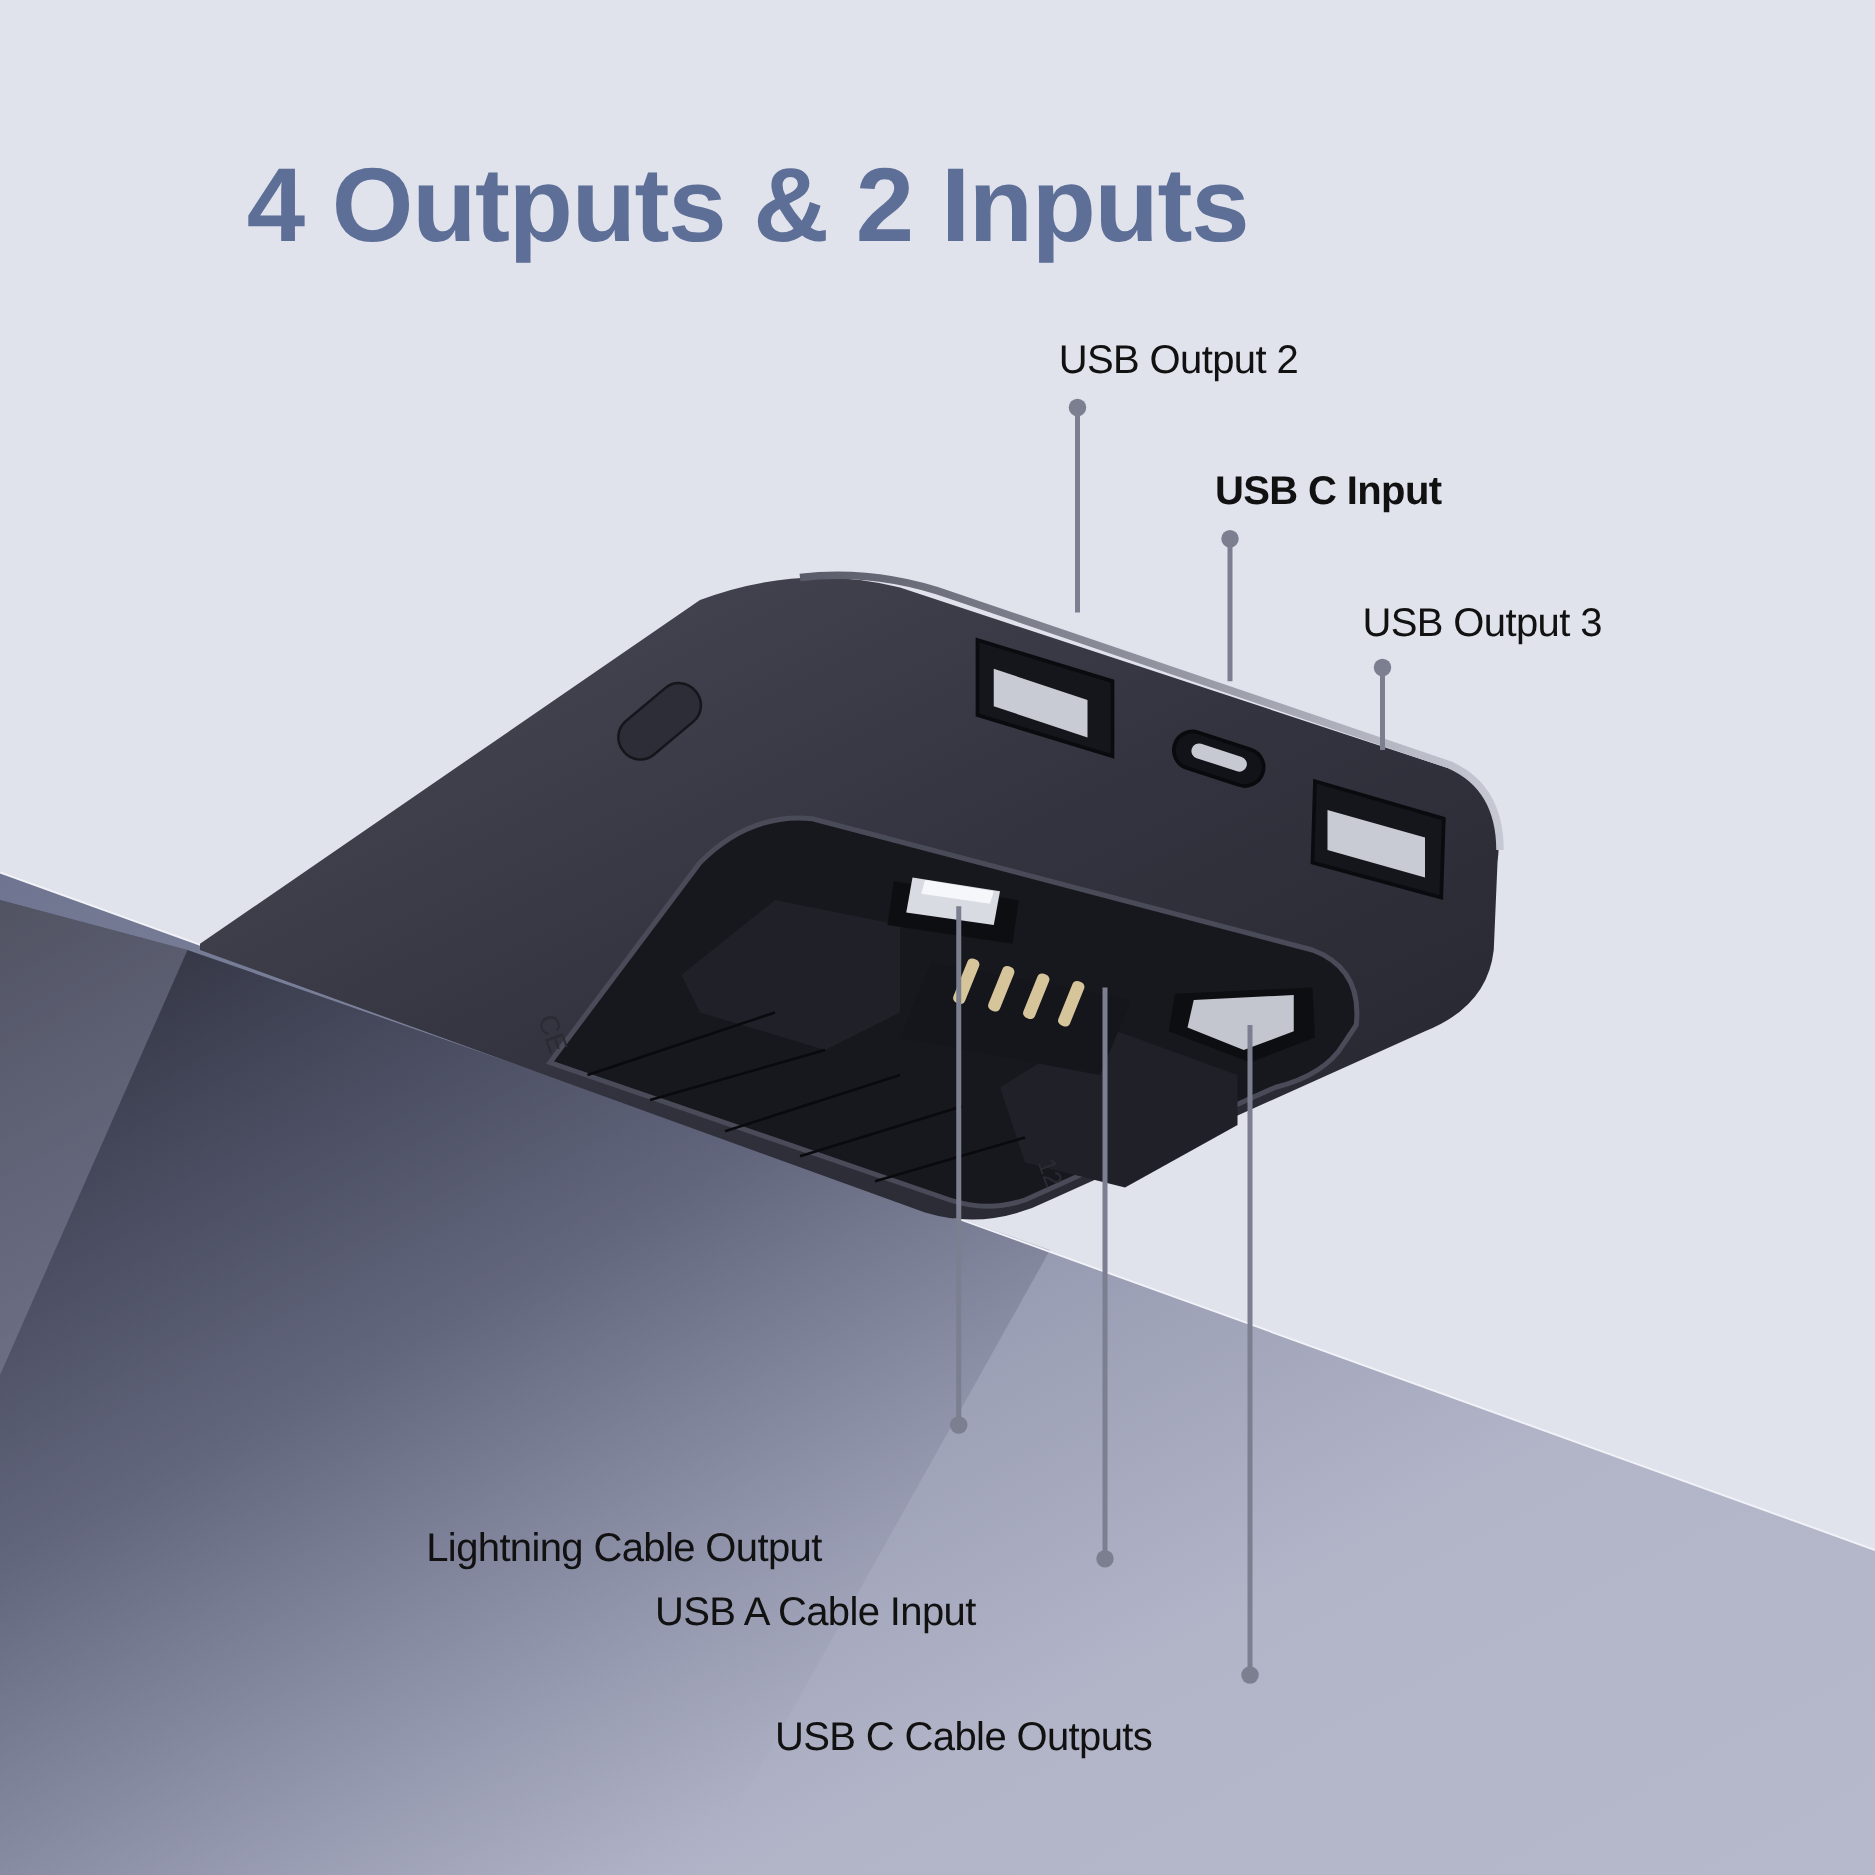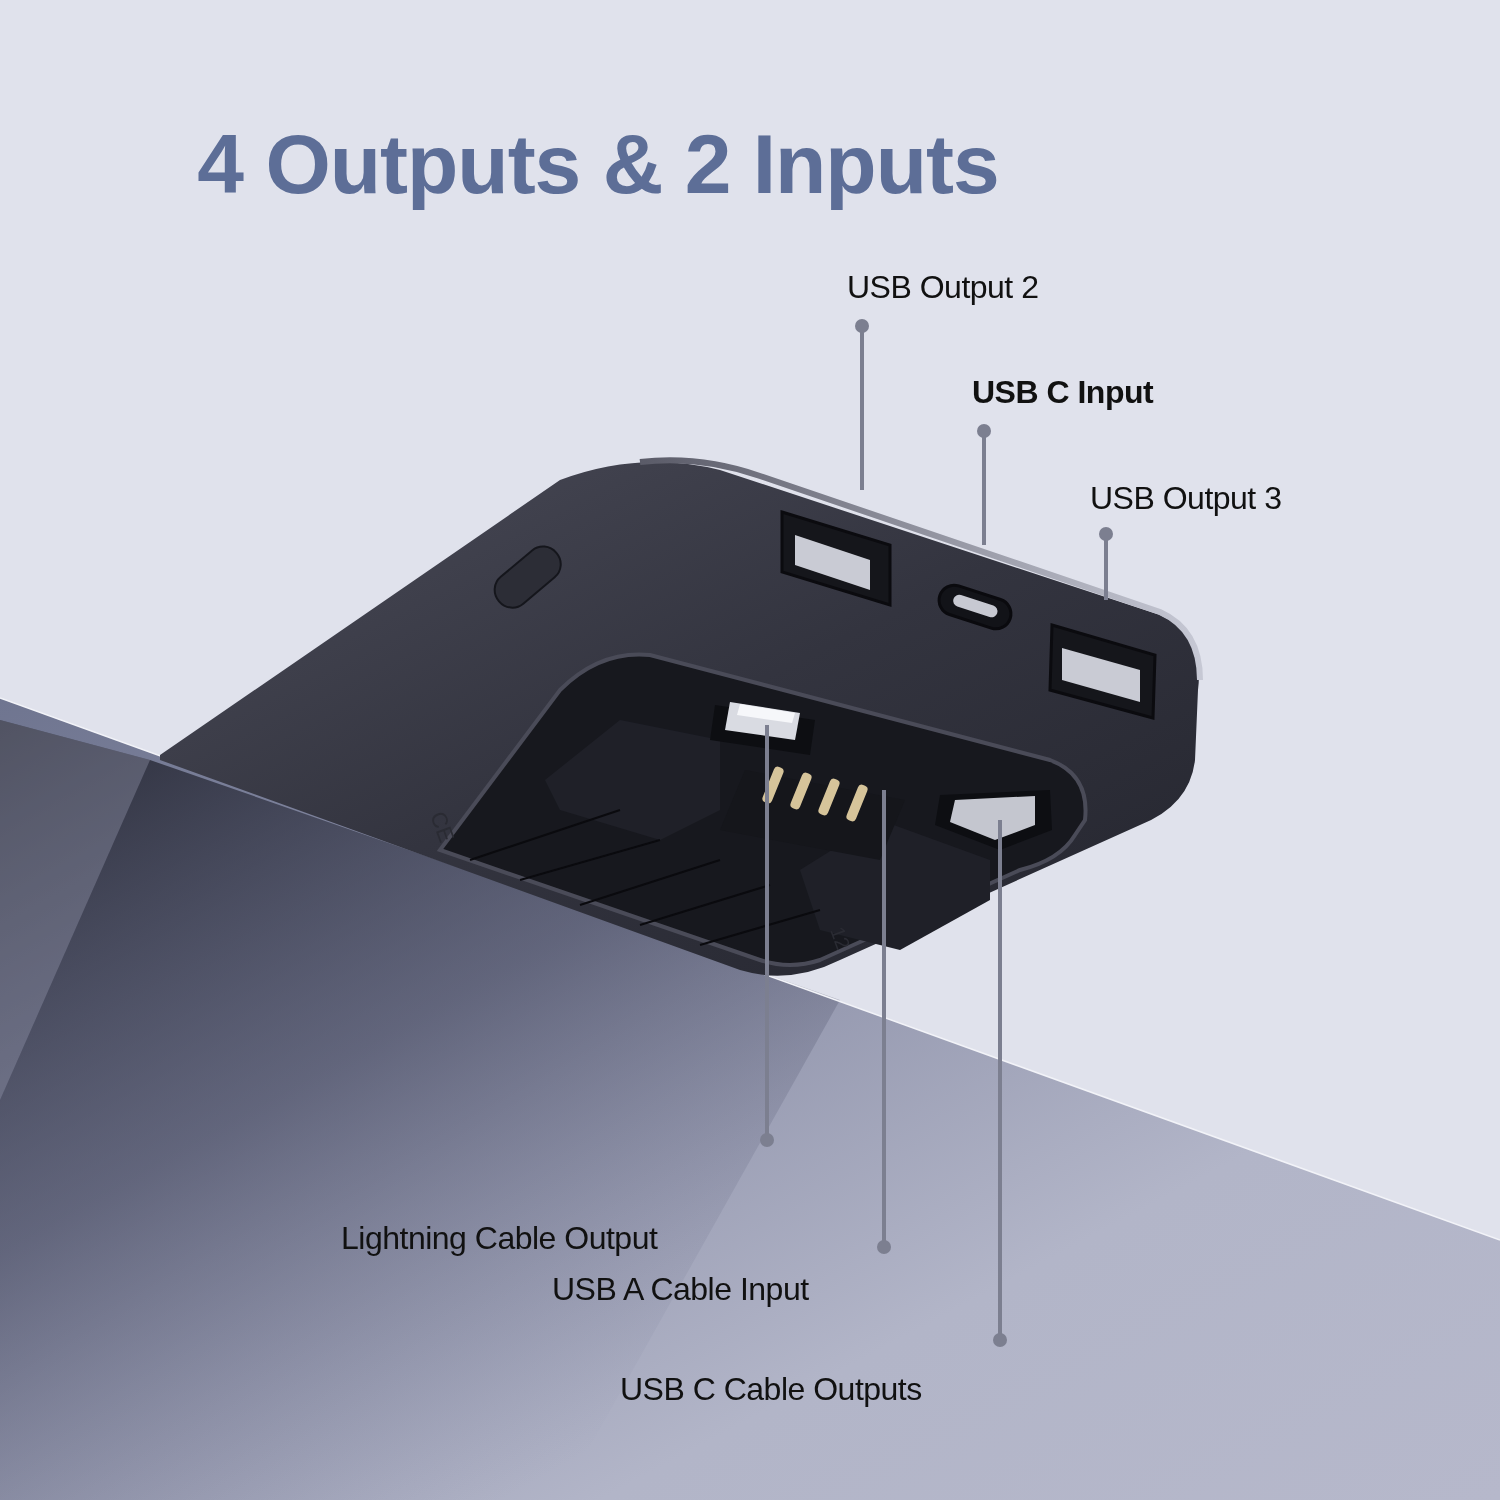--- a/index.html
+++ b/index.html
@@ -115,17 +115,17 @@
 <div class="label" style="left:1090px; top:476px;">USB Output 3</div>
 <div class="dot" style="left:1099px; top:527px;"></div>
 <div class="leader" style="left:1104px; top:534px; height:66px;"></div>
 
 <div class="leader" style="left:765px; top:725px; height:415px;"></div>
 <div class="dot" style="left:760px; top:1133px;"></div>
 <div class="label" style="left:341px; top:1168px;margin-top:48px;">Lightning Cable Output</div>
 
 <div class="leader" style="left:882px; top:790px; height:457px;"></div>
 <div class="dot" style="left:877px; top:1240px;"></div>
-<div class="label" style="left:552px; top:1267px;">USB A Cable Input</div>
+<div class="label" style="left:524px; top:1267px;">USB A Cable Input</div>
 
 <div class="leader" style="left:998px; top:820px; height:520px;"></div>
 <div class="dot" style="left:993px; top:1333px;"></div>
 <div class="label" style="left:620px; top:1367px;">USB C Cable Outputs</div>
 
 </body></html>

